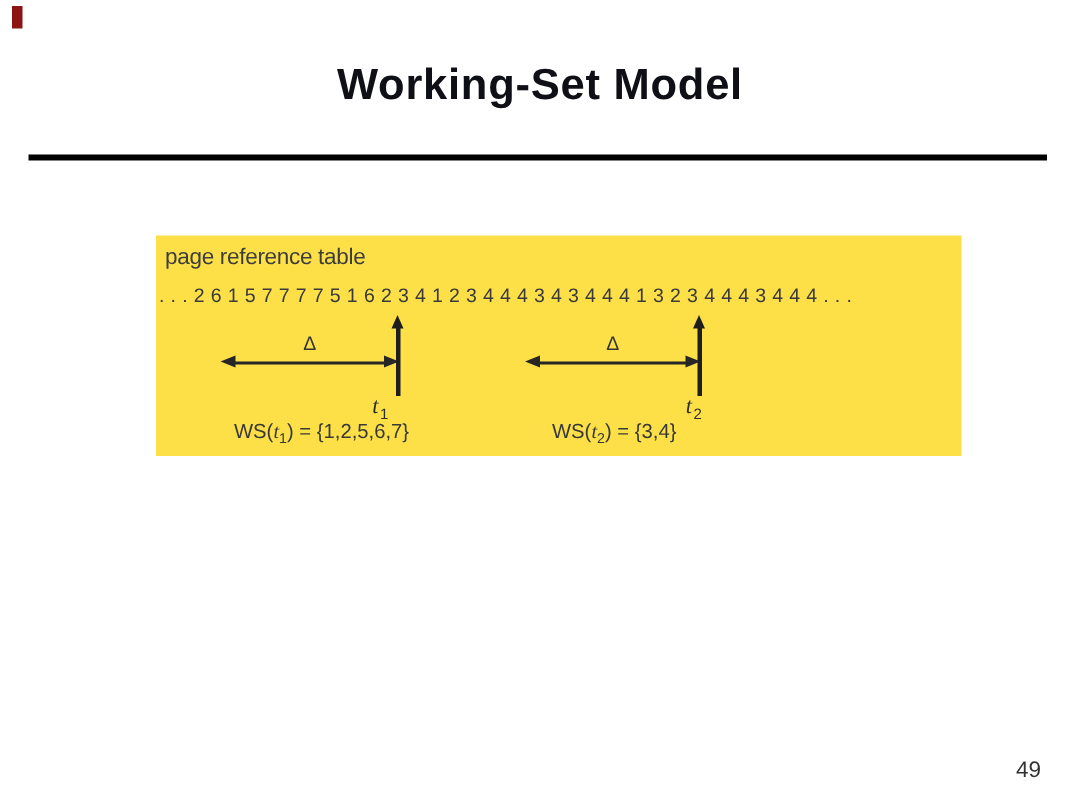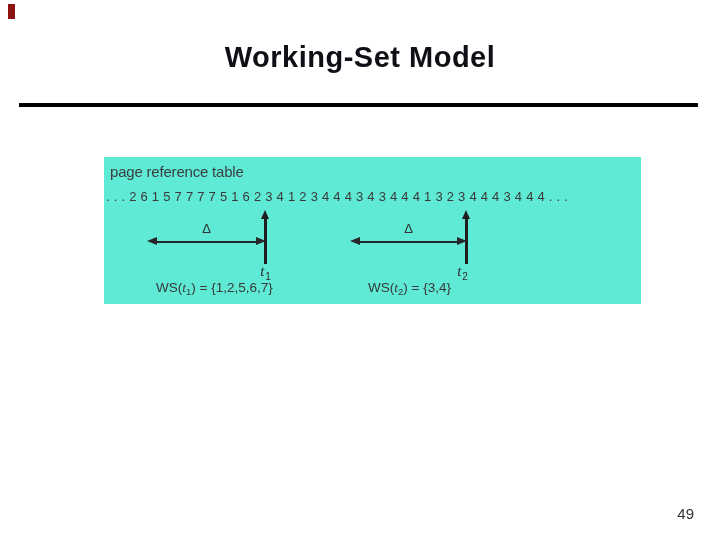--- a/index.html
+++ b/index.html
@@ -34,21 +34,21 @@
     position: absolute;
     left: 19px; top: 103px;
     width: 679px; height: 4px;
     background: #000000;
   }
   
   .figure {
     position: absolute;
     left: 104px; top: 157px;
     width: 537px; height: 147px;
-    background: #5eead4;
+    background: #fde047;
     color: #3d3d3d;
   }
   .fig-caption {
     position: absolute;
     left: 6px; top: 6px;
     font-size: 15px;
     letter-spacing: -0.2px;
     color: #3d3d3d;
     white-space: nowrap;
   }
@@ -114,21 +114,21 @@
   .delta2 { left: 246px; top: 64px; width: 117px; }
   .t-label {
     position: absolute;
     text-align: center;
     width: 40px;
     font-family: "Liberation Serif", serif;
     font-style: italic;
     font-size: 15px;
     color: #2e2e2e;
   }
-  .t1 { left: 141px; top: 106px; }  
+  .t1 { left: 129px; top: 106px; }  
   .t2 { left: 338px; top: 106px; }  
   .t-label .sub {
     font-family: "Liberation Sans", sans-serif;
     font-style: normal;
     font-size: 10px;
     position: relative;
     top: 4px; left: 1px;
   }
   .ws-label {
     position: absolute;

